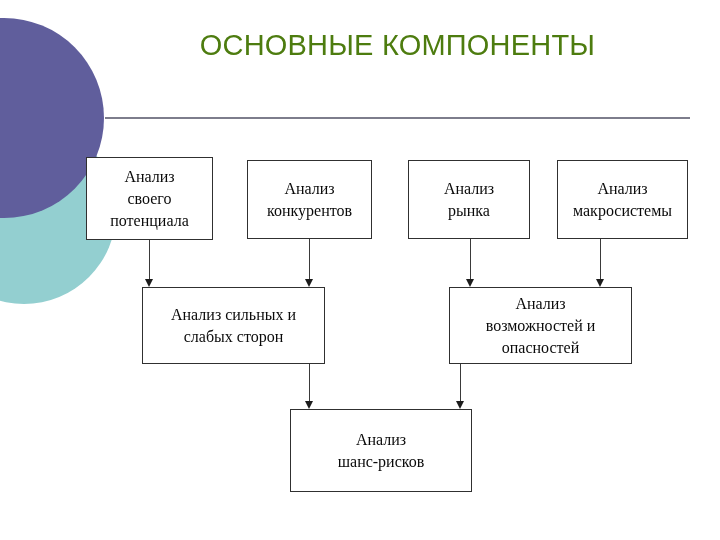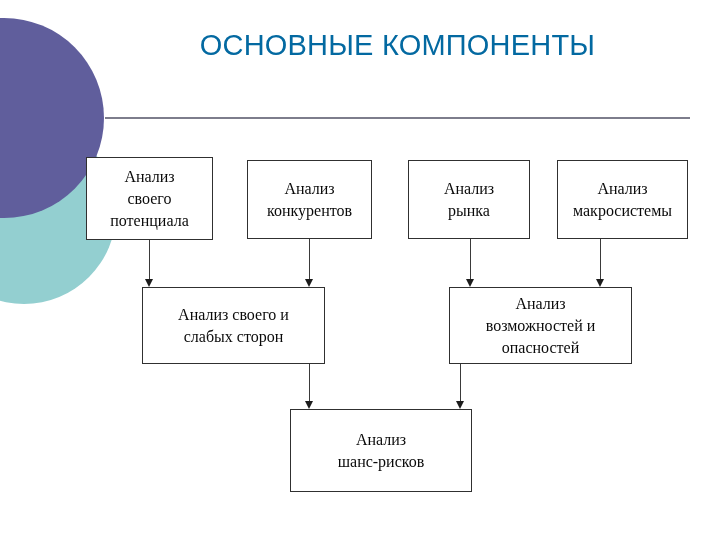--- a/index.html
+++ b/index.html
@@ -49,21 +49,21 @@
     left: 105px;
     top: 28px;
     width: 585px;
     text-align: center;
   }
   #title-block .title-line {
     font-family: "Liberation Sans", "DejaVu Sans", sans-serif;
     font-size: 29px;
     line-height: 35px;
     letter-spacing: 0.2px;
-    color: #0369a1;
+    color: #4d7c0f;
     white-space: nowrap;
   }
   #title-rule {
     position: absolute;
     left: 105px;
     top: 117px;
     width: 585px;
     height: 2px;
     background: #7D7D8C;
   }
@@ -171,21 +171,21 @@
     <span class="node-label">Анализ
 рынка</span>
   </div>
 
   <div class="node" id="node-macrosystem">
     <span class="node-label">Анализ
 макросистемы</span>
   </div>
 
   <div class="node" id="node-strengths-weaknesses">
-    <span class="node-label">Анализ своего и
+    <span class="node-label">Анализ сильных и
 слабых сторон</span>
   </div>
 
   <div class="node" id="node-opportunities-risks">
     <span class="node-label">Анализ
 возможностей и
 опасностей</span>
   </div>
 
   <div class="node" id="node-chance-risk">

